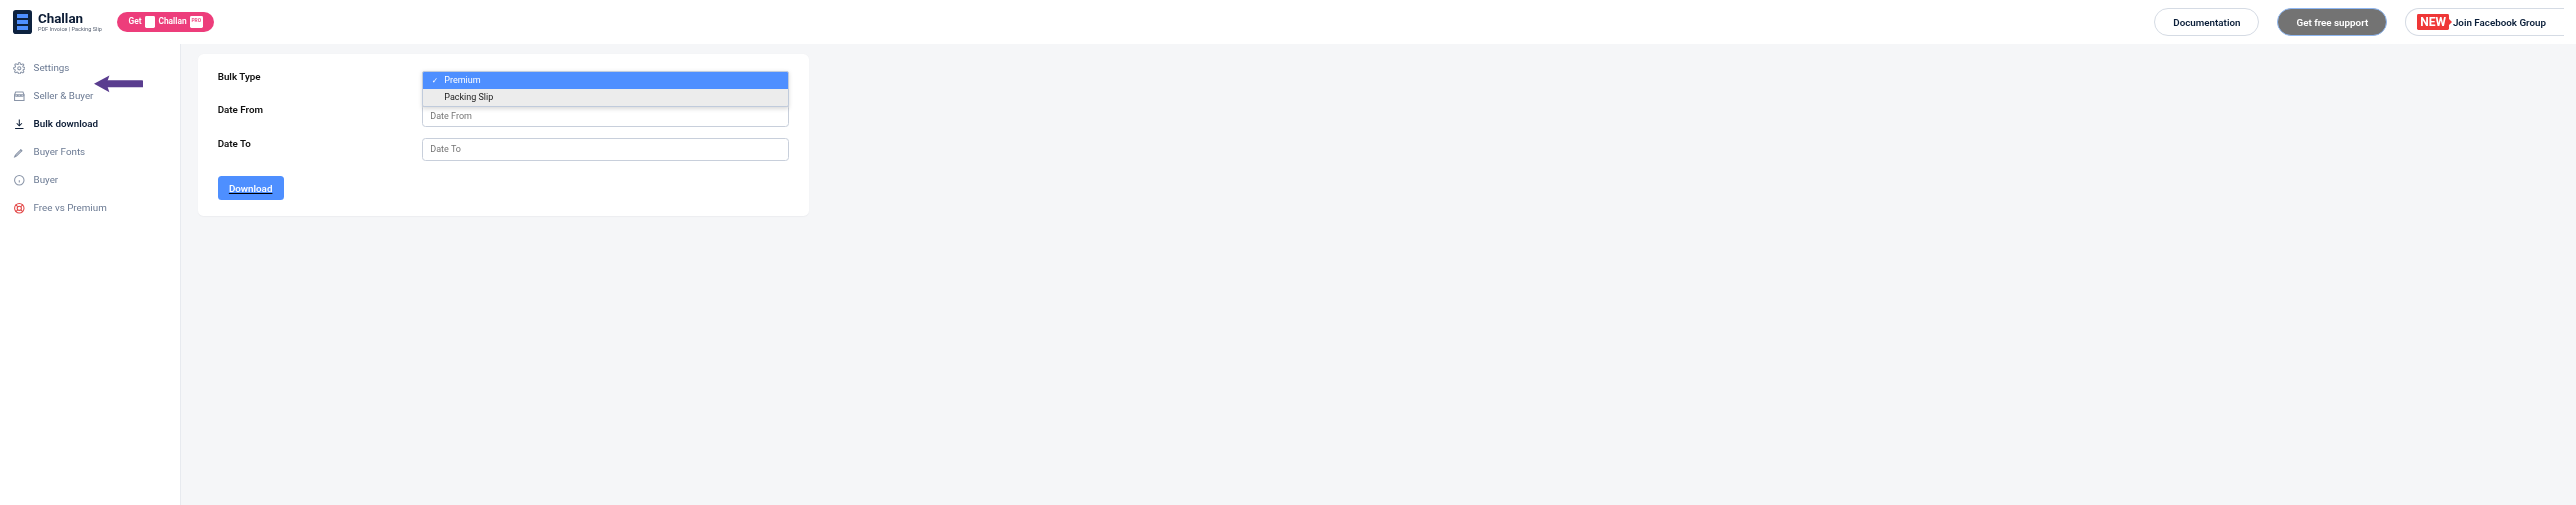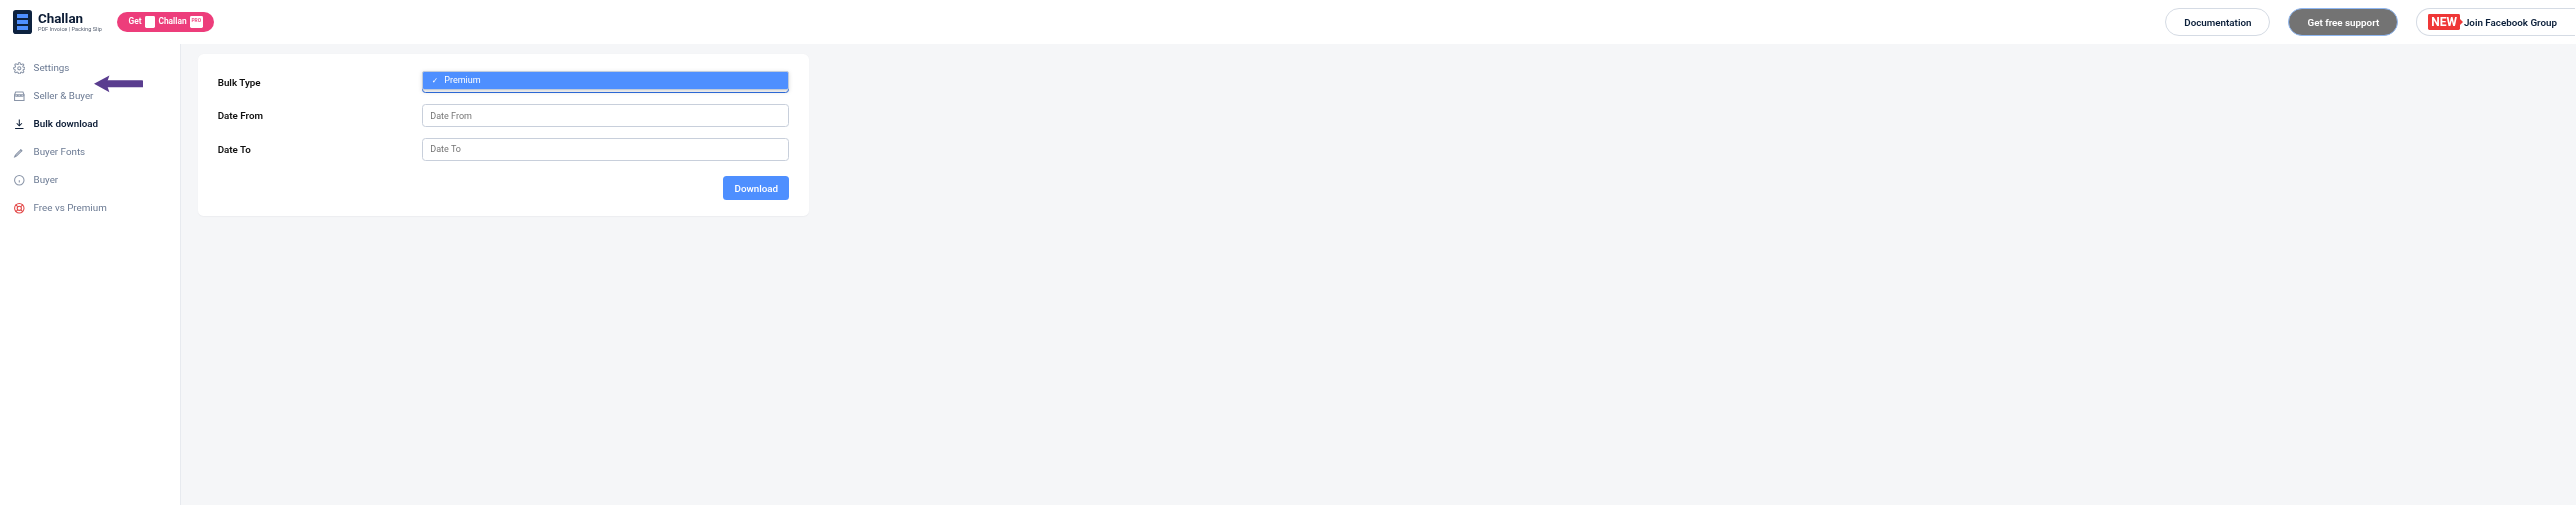--- a/index.html
+++ b/index.html
@@ -8,45 +8,45 @@
     .topbar { height:44px; background:#fff; display:flex; align-items:center; padding:0 12.6px; position:relative; }
     .logo-block { display:flex; align-items:center; gap:5.6px; }
     .logo-icon { width:19.7px; height:24px; background:#0d223f; border-radius:2.8px; position:relative; }
     .logo-icon::after { content:""; position:absolute; left:4.2px; top:4.2px; right:4.2px; bottom:4.2px; background:linear-gradient(#4e8fff 25%,transparent 25%,transparent 37%,#4e8fff 37%,#4e8fff 62%,transparent 62%,transparent 75%,#4e8fff 75%); }
     .logo-text { display:flex; flex-direction:column; line-height:1; }
     .logo-text .main { font-size:13.4px; font-weight:700; color:#0a1a33; }
     .logo-text .sub { font-size:5.6px; color:#5a6475; margin-top:1.4px; }
     .pro-btn { margin-left:15.5px; display:flex; gap:3.5px; padding:4.9px 11.2px; border-radius:15.5px; background:#ed3d7b; color:#fff; font-size:8.4px; font-weight:600; }
     .pro-btn .chip-icon { width:9.8px; height:11.2px; background:#fff; border-radius:1.4px; }
     .pro-btn .badge { font-size:4.9px; background:#fff; color:#ed3d7b; border-radius:1.4px; padding:0.7px 1.4px; vertical-align:super; }
-    .top-right { position:absolute; right:0; display:flex; align-items:center; gap:18px; padding-right:1px; }
+    .top-right { position:absolute; right:0; display:flex; align-items:center; gap:18px; padding-right:12px; }
     .pill { height:28px; border-radius:15.5px; border:0.7px solid #d5dbe4; background:#fff; display:flex; align-items:center; padding:0 18px; color:#0b1f3a; font-weight:600; font-size:9.8px; }
     .pill.blue { background:#737373; border-color:#8fb7f1; color:#fff; }
     .pill.fb { padding-left:11.2px; border-top-right-radius:0; border-bottom-right-radius:0; border-right:0; }
     .new-badge { background:#ef3737; color:#fff; font-size:12px; font-weight:700; padding:1.4px 2.8px; border-radius:1.4px; margin-right:4.2px; position:relative; }
     .new-badge::after { content:""; position:absolute; right:-3.5px; top:50%; transform:translateY(-50%); border-left:3.5px solid #ef3737; border-top:3.5px solid transparent; border-bottom:3.5px solid transparent; }
 
     .layout { display:flex; height:calc(100% - 44px); }
     .sidebar { width:181px; background:#fff; padding-top:9.8px; border-right:0.7px solid #e7eaef; }
     .side-item { display:flex; align-items:center; gap:8.4px; height:28px; padding:0 12.6px; color:#6b7a93; font-size:9.8px; cursor:pointer; }
     .side-item.active { color:#0f1f38; font-weight:600;align-items:center; }
     .side-icon { width:12.6px; height:12.6px; display:inline-flex; align-items:center; justify-content:center; }
 
     .main-area { flex:1; padding:9.8px 0 0 17px; position:relative; }
     .card { width:611px; background:#fff; border-radius:5.6px; padding:17px 19.7px 15.5px; box-shadow:0 0.7px 1.4px rgba(10,20,40,0.04); }
-    .form-row { display:flex; align-items:center; margin-bottom:11.2px; }
+    .form-row { display:flex; margin-bottom:11.2px; }
     .form-label { width:211px; font-size:9.8px; color:#111; font-weight:600; }
     .form-control { flex:1; position:relative; }
     .input { width:367px; height:22.5px; border:0.7px solid #c8cfdb; border-radius:3.5px; padding:0 7px; font-size:9px; color:#5a6475; }
     .select-box { width:367px; height:22.5px; border:0.7px solid #2f6fe2; border-radius:3.5px; position:relative; }
     .dropdown { position:absolute; left:0; top:0; width:367px; border:0.7px solid #c0cbdc; border-radius:2.1px; background:#ececec; overflow:hidden; box-shadow:0 1.4px 4.2px rgba(0,0,0,.15); z-index:20; }
     .opt { height:17px; display:flex; align-items:center; padding:0 8.4px; font-size:9px; color:#222; }
     .opt .chk { width:8.4px; display:inline-block; margin-right:4.2px; font-size:7.7px; }
     .opt.selected { background:#4e8fff; color:#fff; }
-    .download-row { display:flex; justify-content:flex-end; margin-top:15.5px; }
+    .download-row { display:flex; justify-content:flex-start; margin-top:15.5px;text-decoration:underline; }
     .download-btn { height:24px; border:0; border-radius:3.5px; background:#4e8fff; color:#fff; font-size:9.8px; font-weight:500; padding:0 11.2px; cursor:pointer; }
 
     .arrow { position:absolute; left:94px; top:74px; pointer-events:none; }
     .arrow svg { display:block; }
   </style>
 </head>
 <body>
 
 <div class="topbar">
   <div class="logo-block">
@@ -143,20 +143,24 @@
 
       <div class="form-row">
         <div class="form-label">Bulk Type</div>
         <div class="form-control">
           <div class="select-box"></div>
           <div class="dropdown">
             <div class="opt selected">
               <span class="chk">✓</span>
               <span>Premium</span>
             </div>
+            <div class="opt">
+              <span class="chk"></span>
+              <span>Packing Slip</span>
+            </div>
           </div>
         </div>
       </div>
 
       <div class="form-row" style="margin-top:5.6px;">
         <div class="form-label">Date From</div>
         <div class="form-control">
           <input class="input" placeholder="Date From" style="">
         </div>
       </div>

